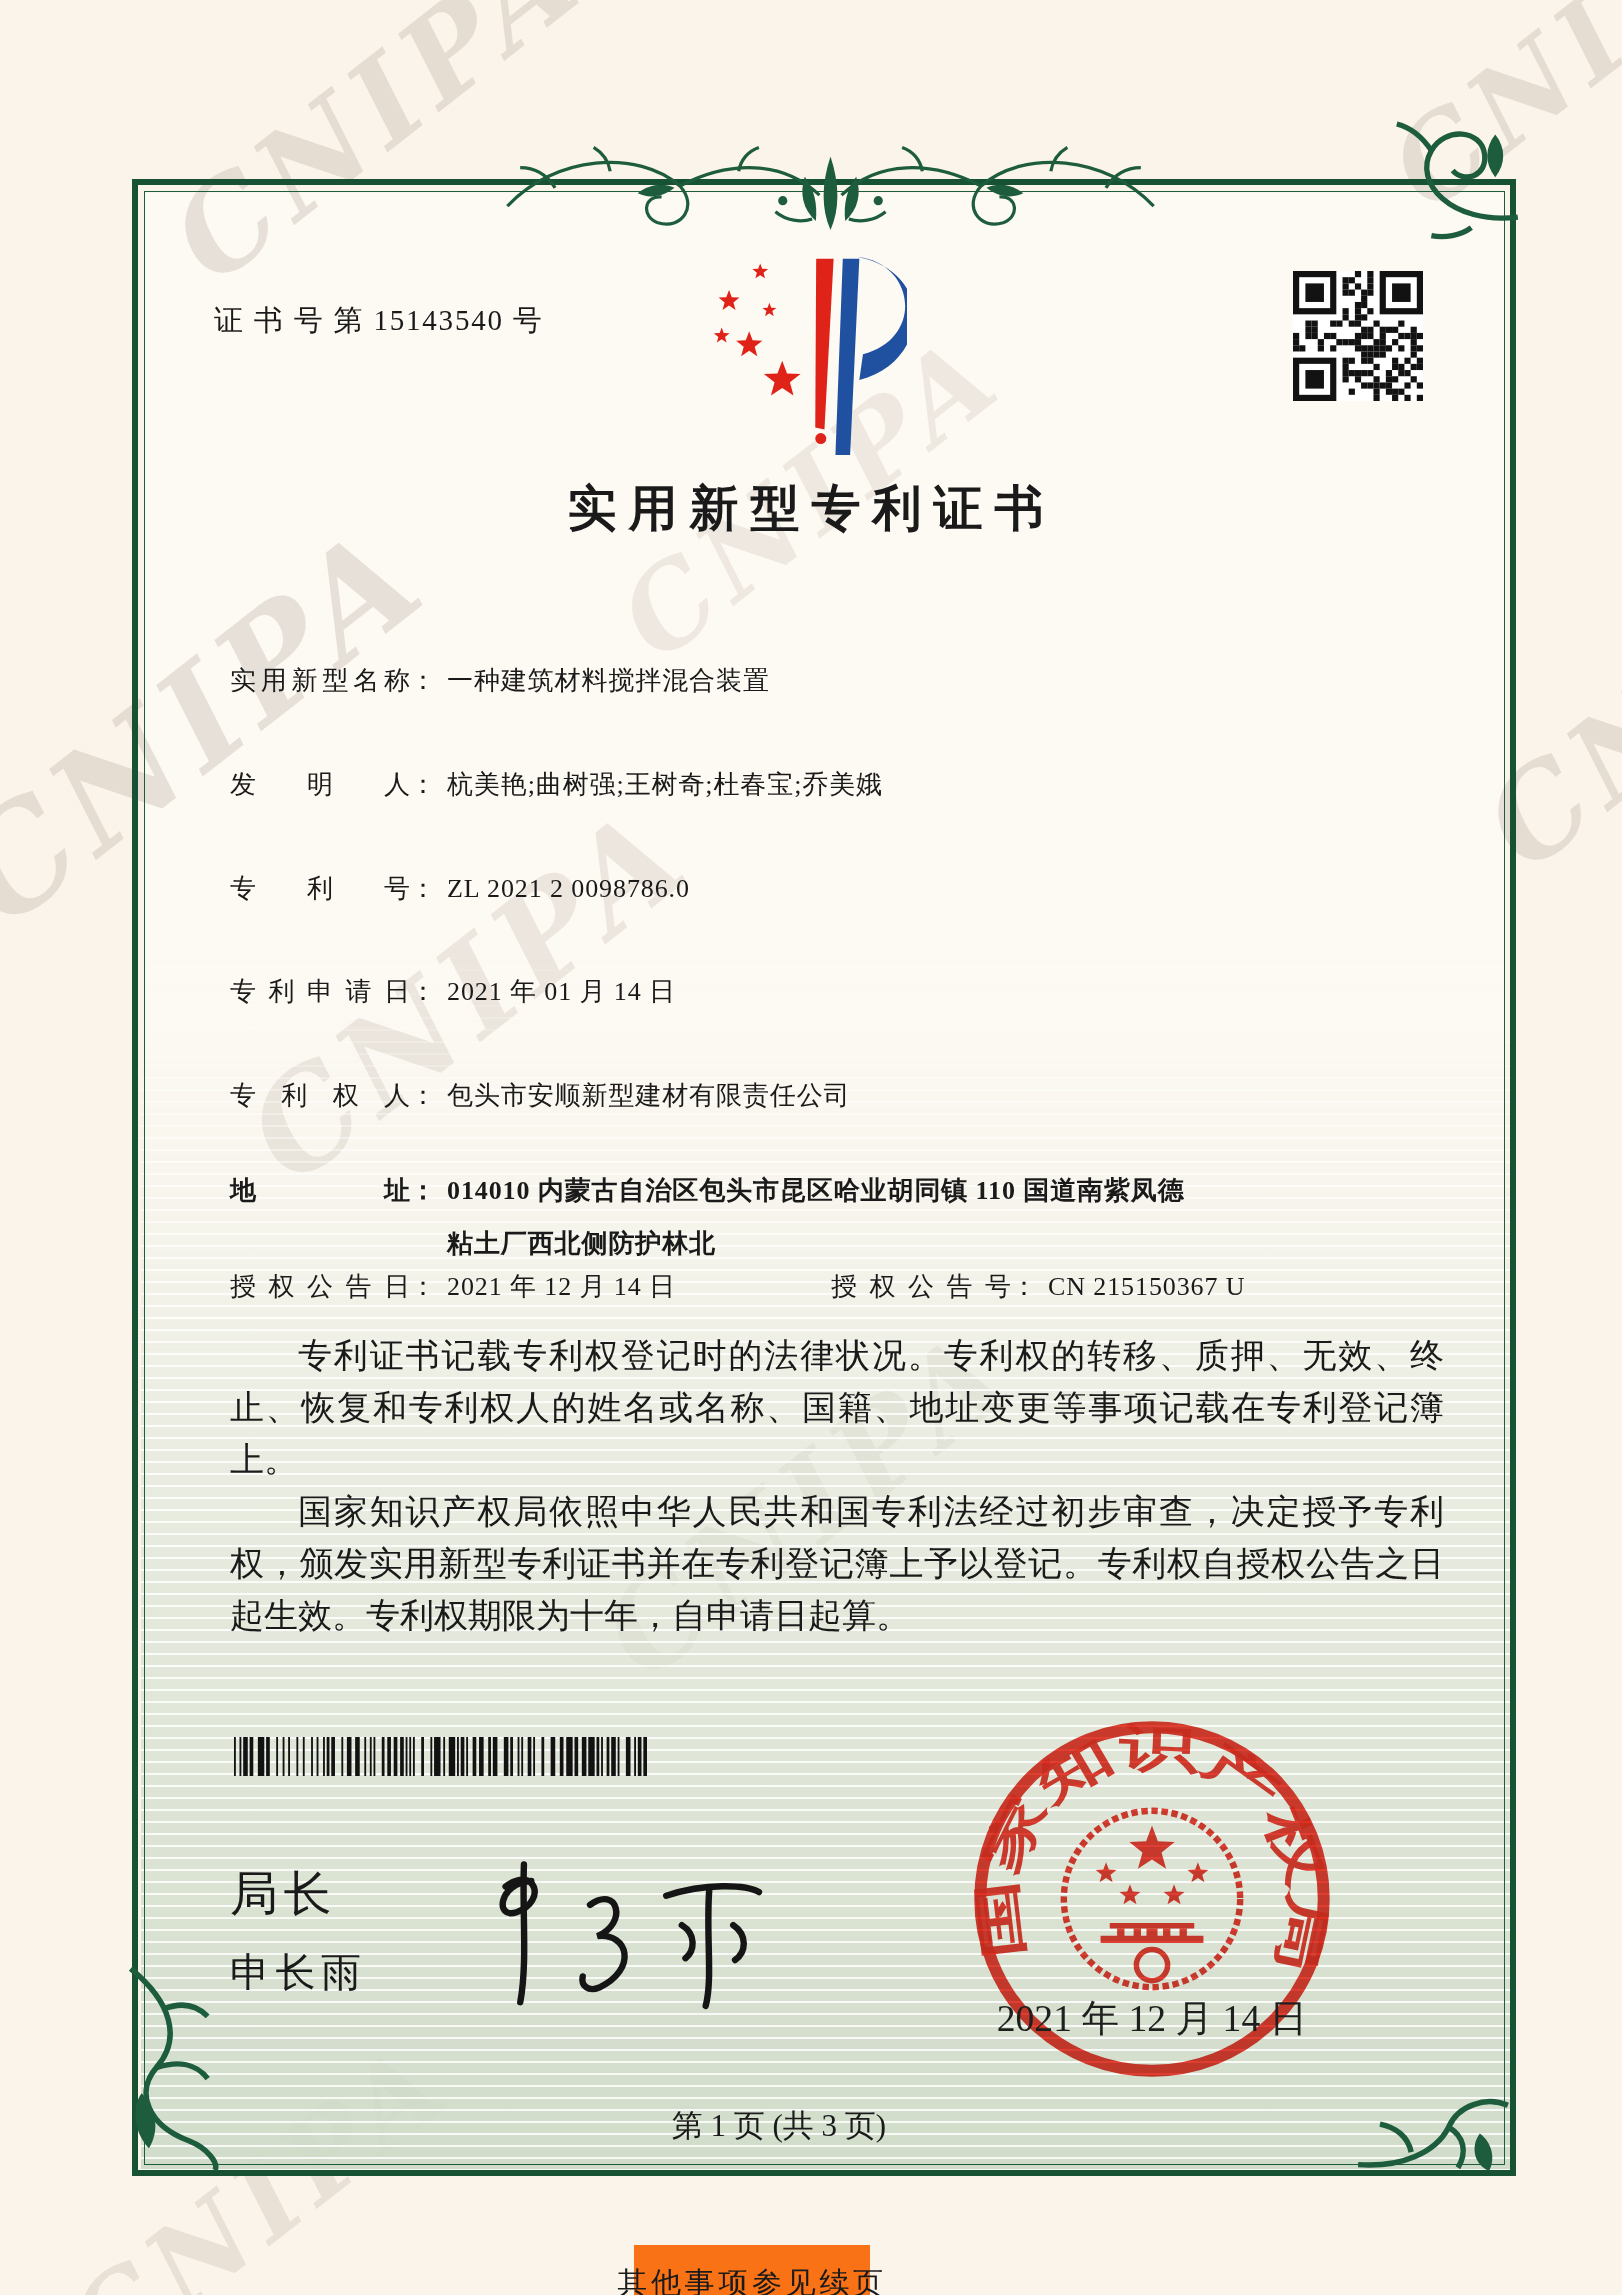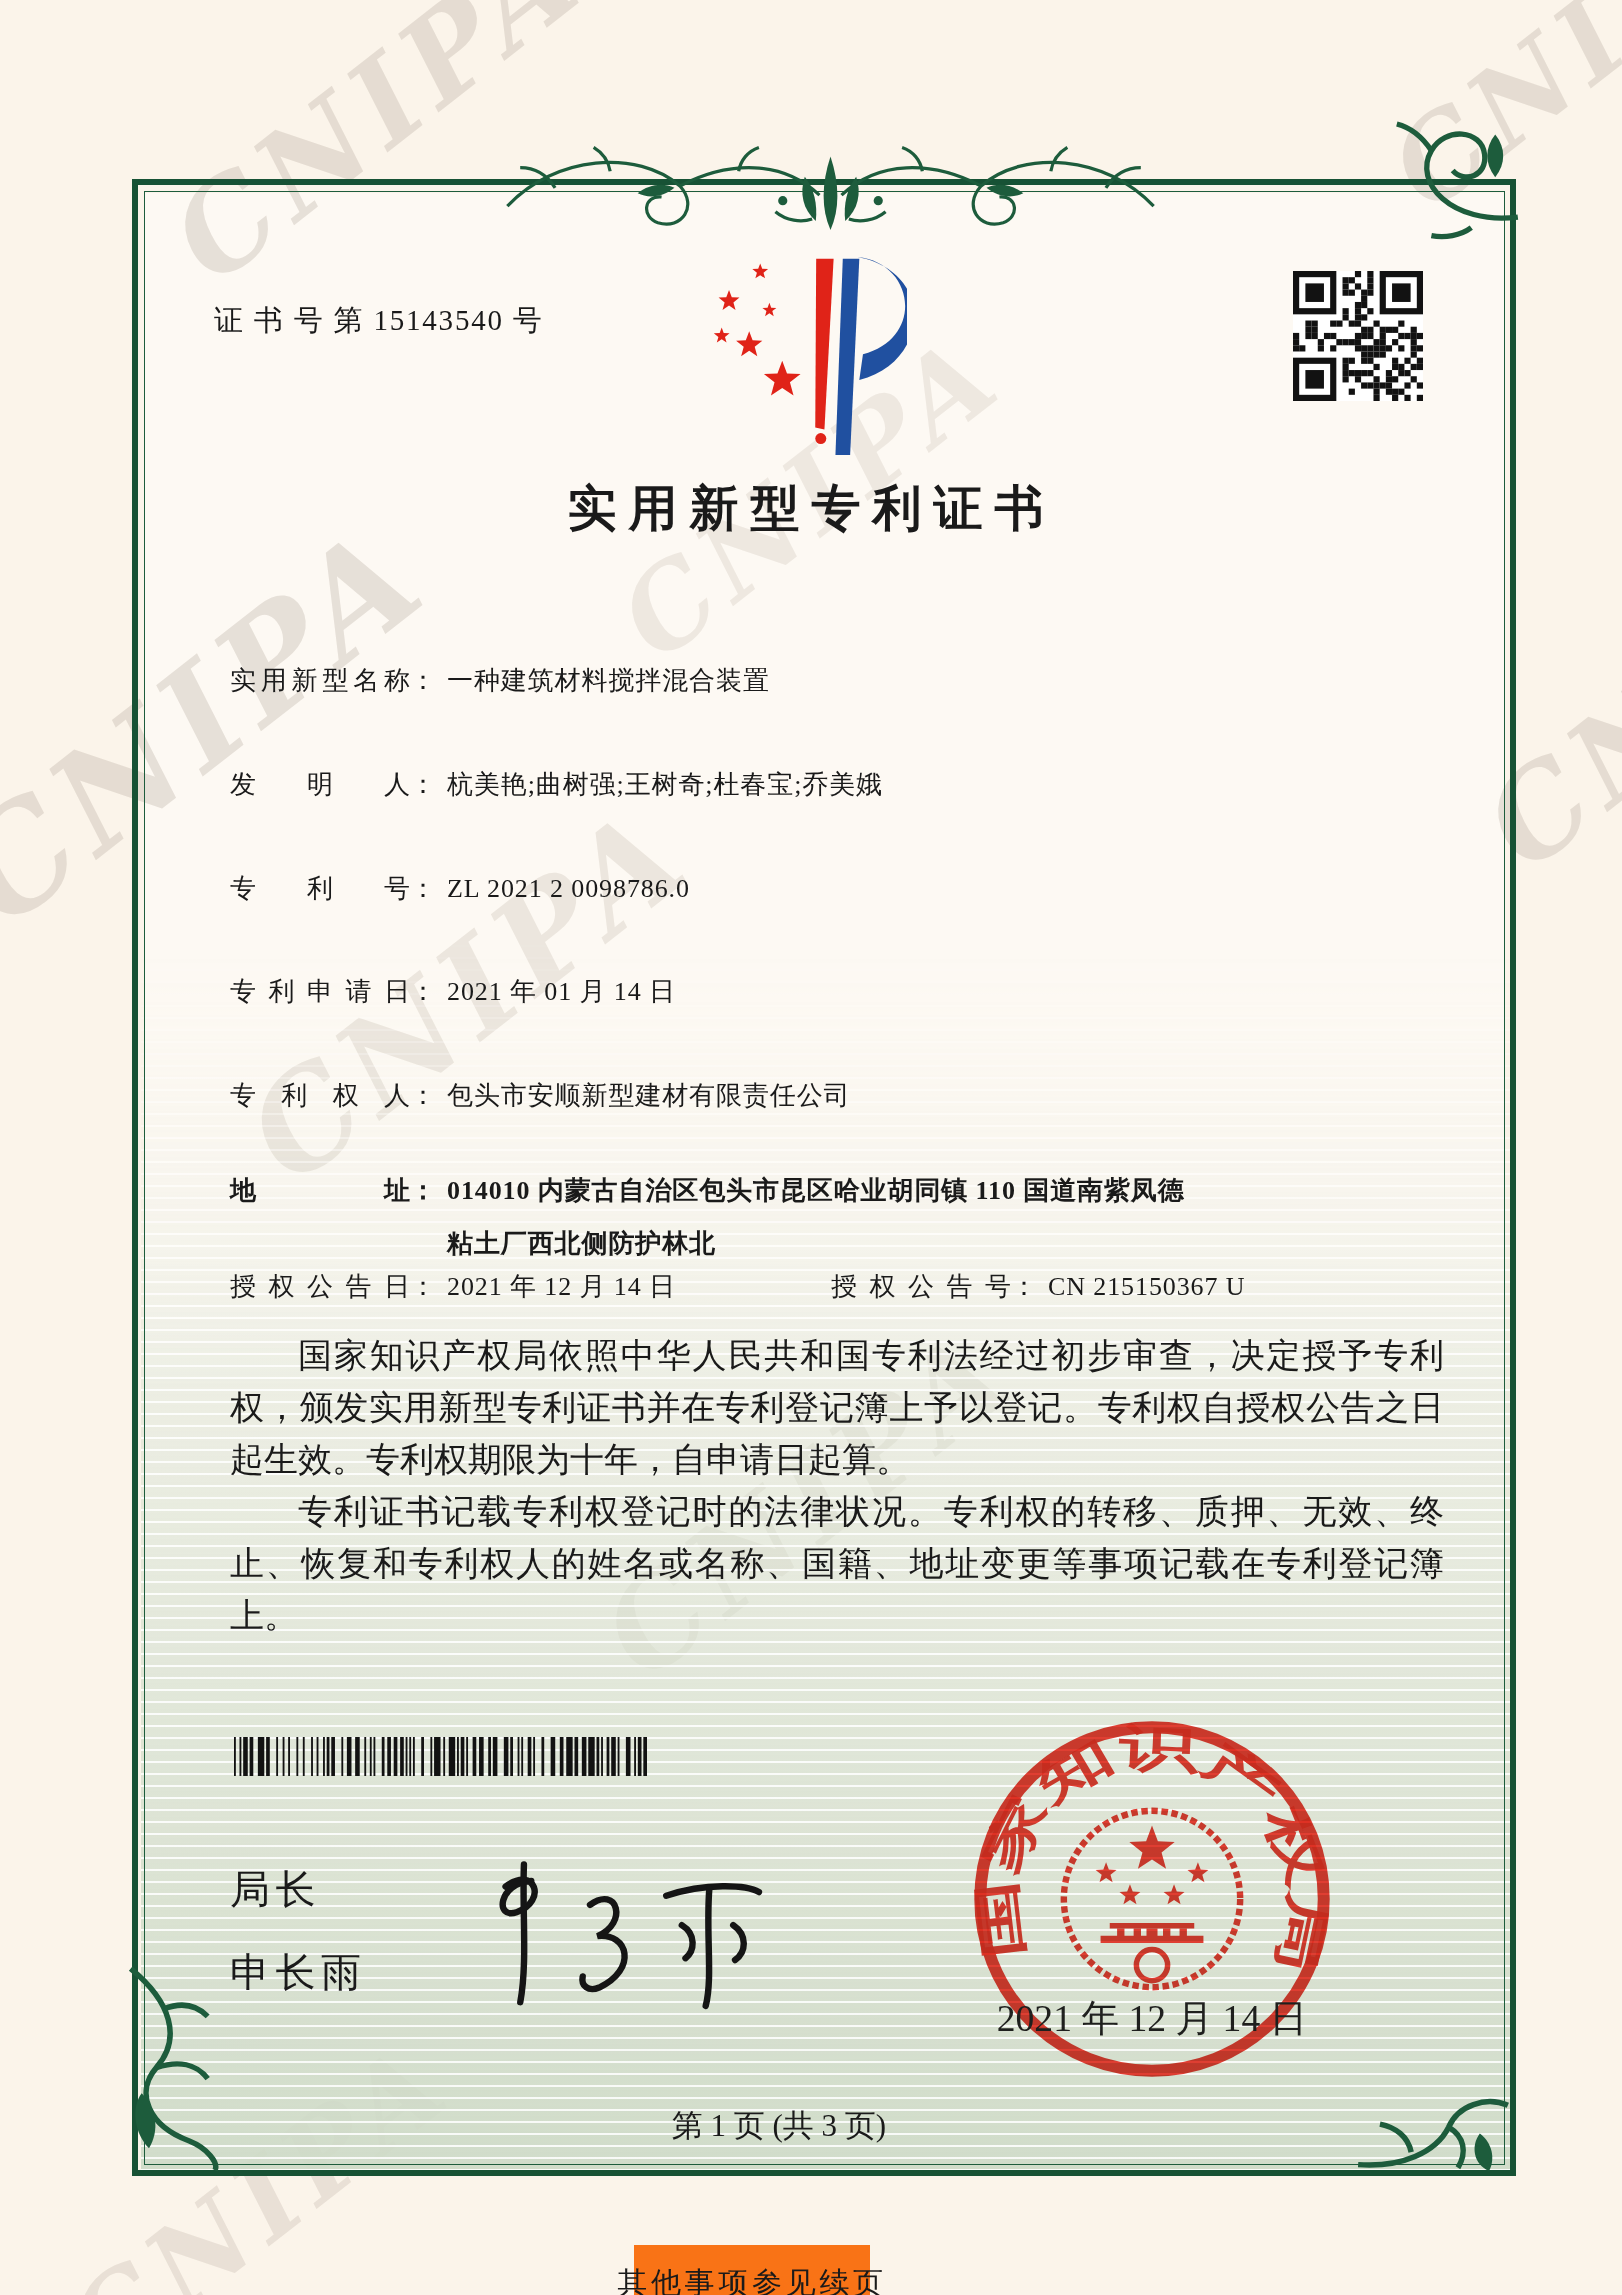--- a/index.html
+++ b/index.html
@@ -50,21 +50,21 @@
   .fvalue{letter-spacing:0.9px;}
   .row-addr{white-space:normal;width:1010px;line-height:53px;font-weight:bold;}
   .row-addr .fvalue{display:inline-block;width:744px;vertical-align:top;white-space:normal;}
   .grant-no{position:absolute;left:601px;top:0;}
   
   .body-text{position:absolute;left:230px;top:1330px;width:1214px;z-index:3;
     font-size:34px;line-height:52px;text-align:justify;}
   .body-text p{margin:0;text-indent:2em;}
   
   .barcode{position:absolute;left:234px;top:1737px;width:413px;height:39px;z-index:3;}
-  .signer-title{position:absolute;left:230px;top:1862px;font-size:40px;z-index:3;letter-spacing:5.5px;}
+  .signer-title{position:absolute;left:230px;top:1862px;font-size:48px;z-index:3;letter-spacing:5.5px;}
   .signer-name{position:absolute;left:230px;top:1925px;font-size:40px;z-index:3;letter-spacing:5.5px;margin-top:20px;}
   .signature{position:absolute;left:478px;top:1848px;width:303px;height:179px;z-index:4;}
   .seal{position:absolute;left:972px;top:1719px;width:360px;height:360px;z-index:4;
     mix-blend-mode:multiply;opacity:0.96;}
   .page-info{position:absolute;left:779px;top:2105px;transform:translateX(-50%);
     font-size:31px;z-index:3;white-space:nowrap;}
   .cont-note{position:absolute;left:634px;top:2197px;width:236px;height:77px;z-index:3;
     background:#f97316;display:flex;align-items:center;justify-content:center;
     font-size:30px;letter-spacing:3.7px;white-space:nowrap;margin-top:48px;}
 </style>
@@ -306,22 +306,22 @@
   <span class="flabel">地址</span><span class="colon">：</span><span class="fvalue">014010 内蒙古自治区包头市昆区哈业胡同镇 110 国道南紫凤德粘土厂西北侧防护林北</span>
 </div>
 <div class="row" style="top:1269px">
   <span class="flabel">授权公告日</span><span class="colon">：</span><span class="fvalue">2021 年 12 月 14 日</span>
   <span class="grant-no">
     <span class="flabel">授权公告号</span><span class="colon">：</span><span class="fvalue">CN 215150367 U</span>
   </span>
 </div>
 
 <div class="body-text">
+  <p>专利证书记载专利权登记时的法律状况。专利权的转移、质押、无效、终止、恢复和专利权人的姓名或名称、国籍、地址变更等事项记载在专利登记簿上。</p>
   <p>国家知识产权局依照中华人民共和国专利法经过初步审查，决定授予专利权，颁发实用新型专利证书并在专利登记簿上予以登记。专利权自授权公告之日起生效。专利权期限为十年，自申请日起算。</p>
-  <p>专利证书记载专利权登记时的法律状况。专利权的转移、质押、无效、终止、恢复和专利权人的姓名或名称、国籍、地址变更等事项记载在专利登记簿上。</p>
 </div>
 
 <svg class="barcode" id="barcode" viewBox="0 0 450 42" preserveAspectRatio="none" fill="#121212">
     <rect x="0" y="0" width="2" height="42"></rect>
     <rect x="6" y="0" width="2" height="42"></rect>
     <rect x="10" y="0" width="5" height="42"></rect>
     <rect x="17" y="0" width="4" height="42"></rect>
     <rect x="26" y="0" width="7" height="42"></rect>
     <rect x="35" y="0" width="4" height="42"></rect>
     <rect x="46" y="0" width="2" height="42"></rect>

